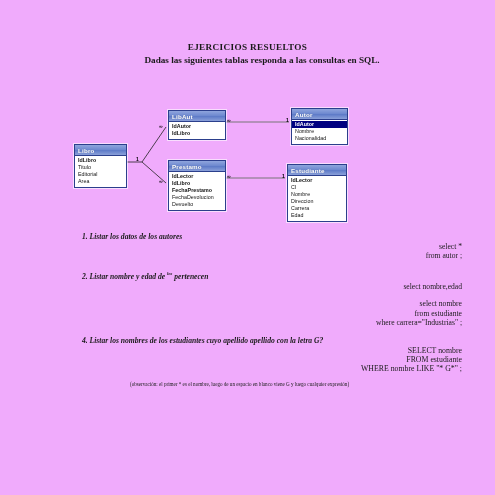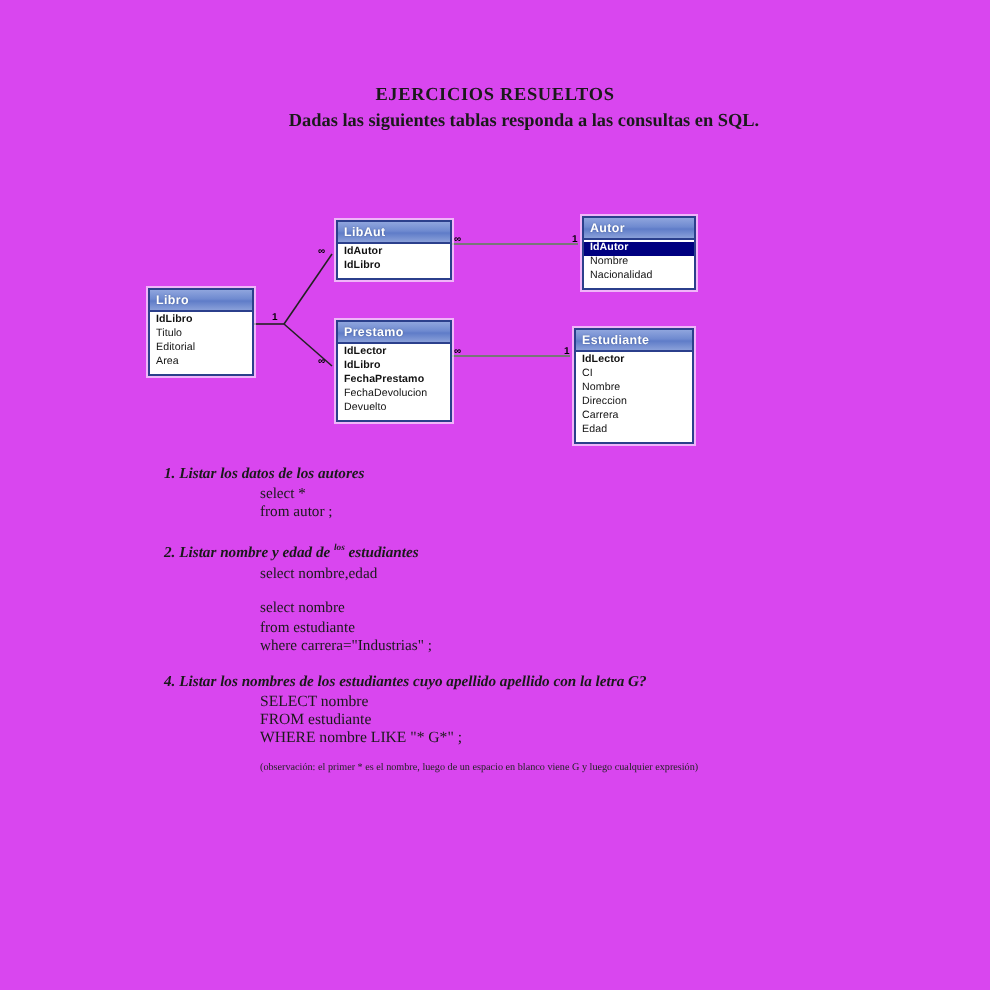--- a/index.html
+++ b/index.html
@@ -12,21 +12,21 @@
     width: 495px;
     height: 495px;
     overflow: hidden;
     font-family: "Liberation Serif", serif;
     color: #1a1a1a;
     position: relative;
   }
   .page {
     position: absolute;
     inset: 0;
-    background: #d946ef;
+    background: #f0abfc;
     padding-left: 36px;
   }
 
   
   .title-block {
     position: absolute;
     left: 0;
     right: 0;
     top: 42px;
     text-align: center;
@@ -139,22 +139,23 @@
     font-size: 7.6px;
     line-height: 9.5px;
     white-space: nowrap;
   }
   .ex-q sup {
     font-size: 4.6px;
     font-style: italic;
     vertical-align: super;
   }
   .ex-code {
-    margin-left: 48px;
+    margin-left: 24px;
     margin-top: 0.5px;
+    text-align: right;
   }
   .ex-line {
     font-family: "Liberation Serif", serif;
     font-size: 7.6px;
     line-height: 9.3px;
     white-space: nowrap;
   }
   .ex-line.caps {
     font-size: 7.8px;
   }
@@ -259,21 +260,21 @@
 
     <div class="ex-item">
       <div class="ex-q"><span>1.</span> <span>Listar los datos de los autores</span></div>
       <div class="ex-code">
         <div class="ex-line">select *</div>
         <div class="ex-line">from autor ;</div>
       </div>
     </div>
 
     <div class="ex-item">
-      <div class="ex-q"><span>2.</span> <span>Listar nombre y edad de </span><sup>los</sup><span> estudiantes</span></div>
+      <div class="ex-q"><span>2.</span> <span>Listar nombre y edad de </span><sup>los</sup><span> pertenecen</span></div>
       <div class="ex-code">
         <div class="ex-line">select nombre,edad</div>
       </div>
     </div>
 
     <div class="ex-item">
       <div class="ex-code">
         <div class="ex-line">select nombre</div>
         <div class="ex-line">from estudiante</div>
         <div class="ex-line">where carrera="Industrias" ;</div>

